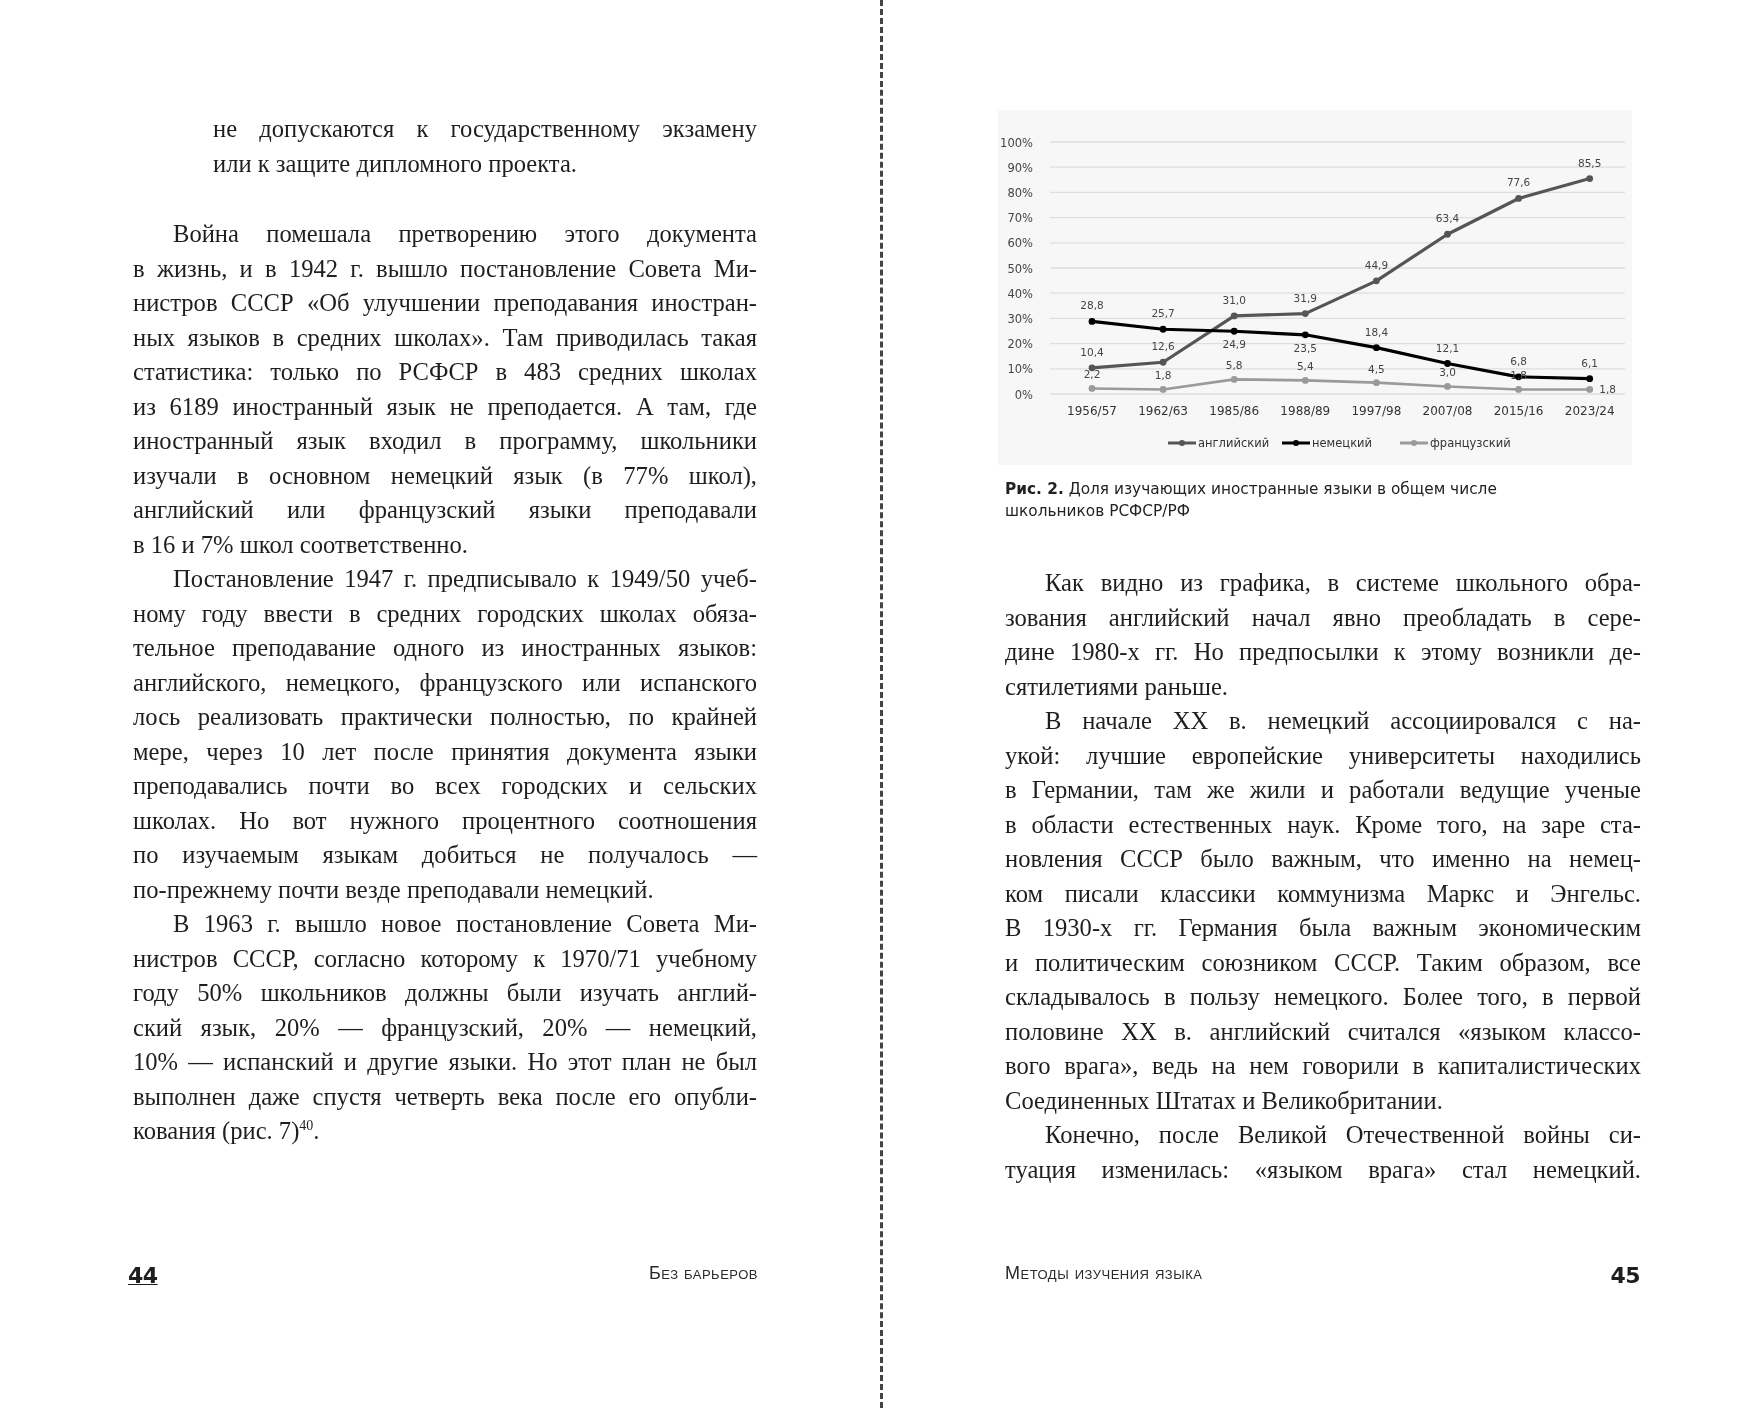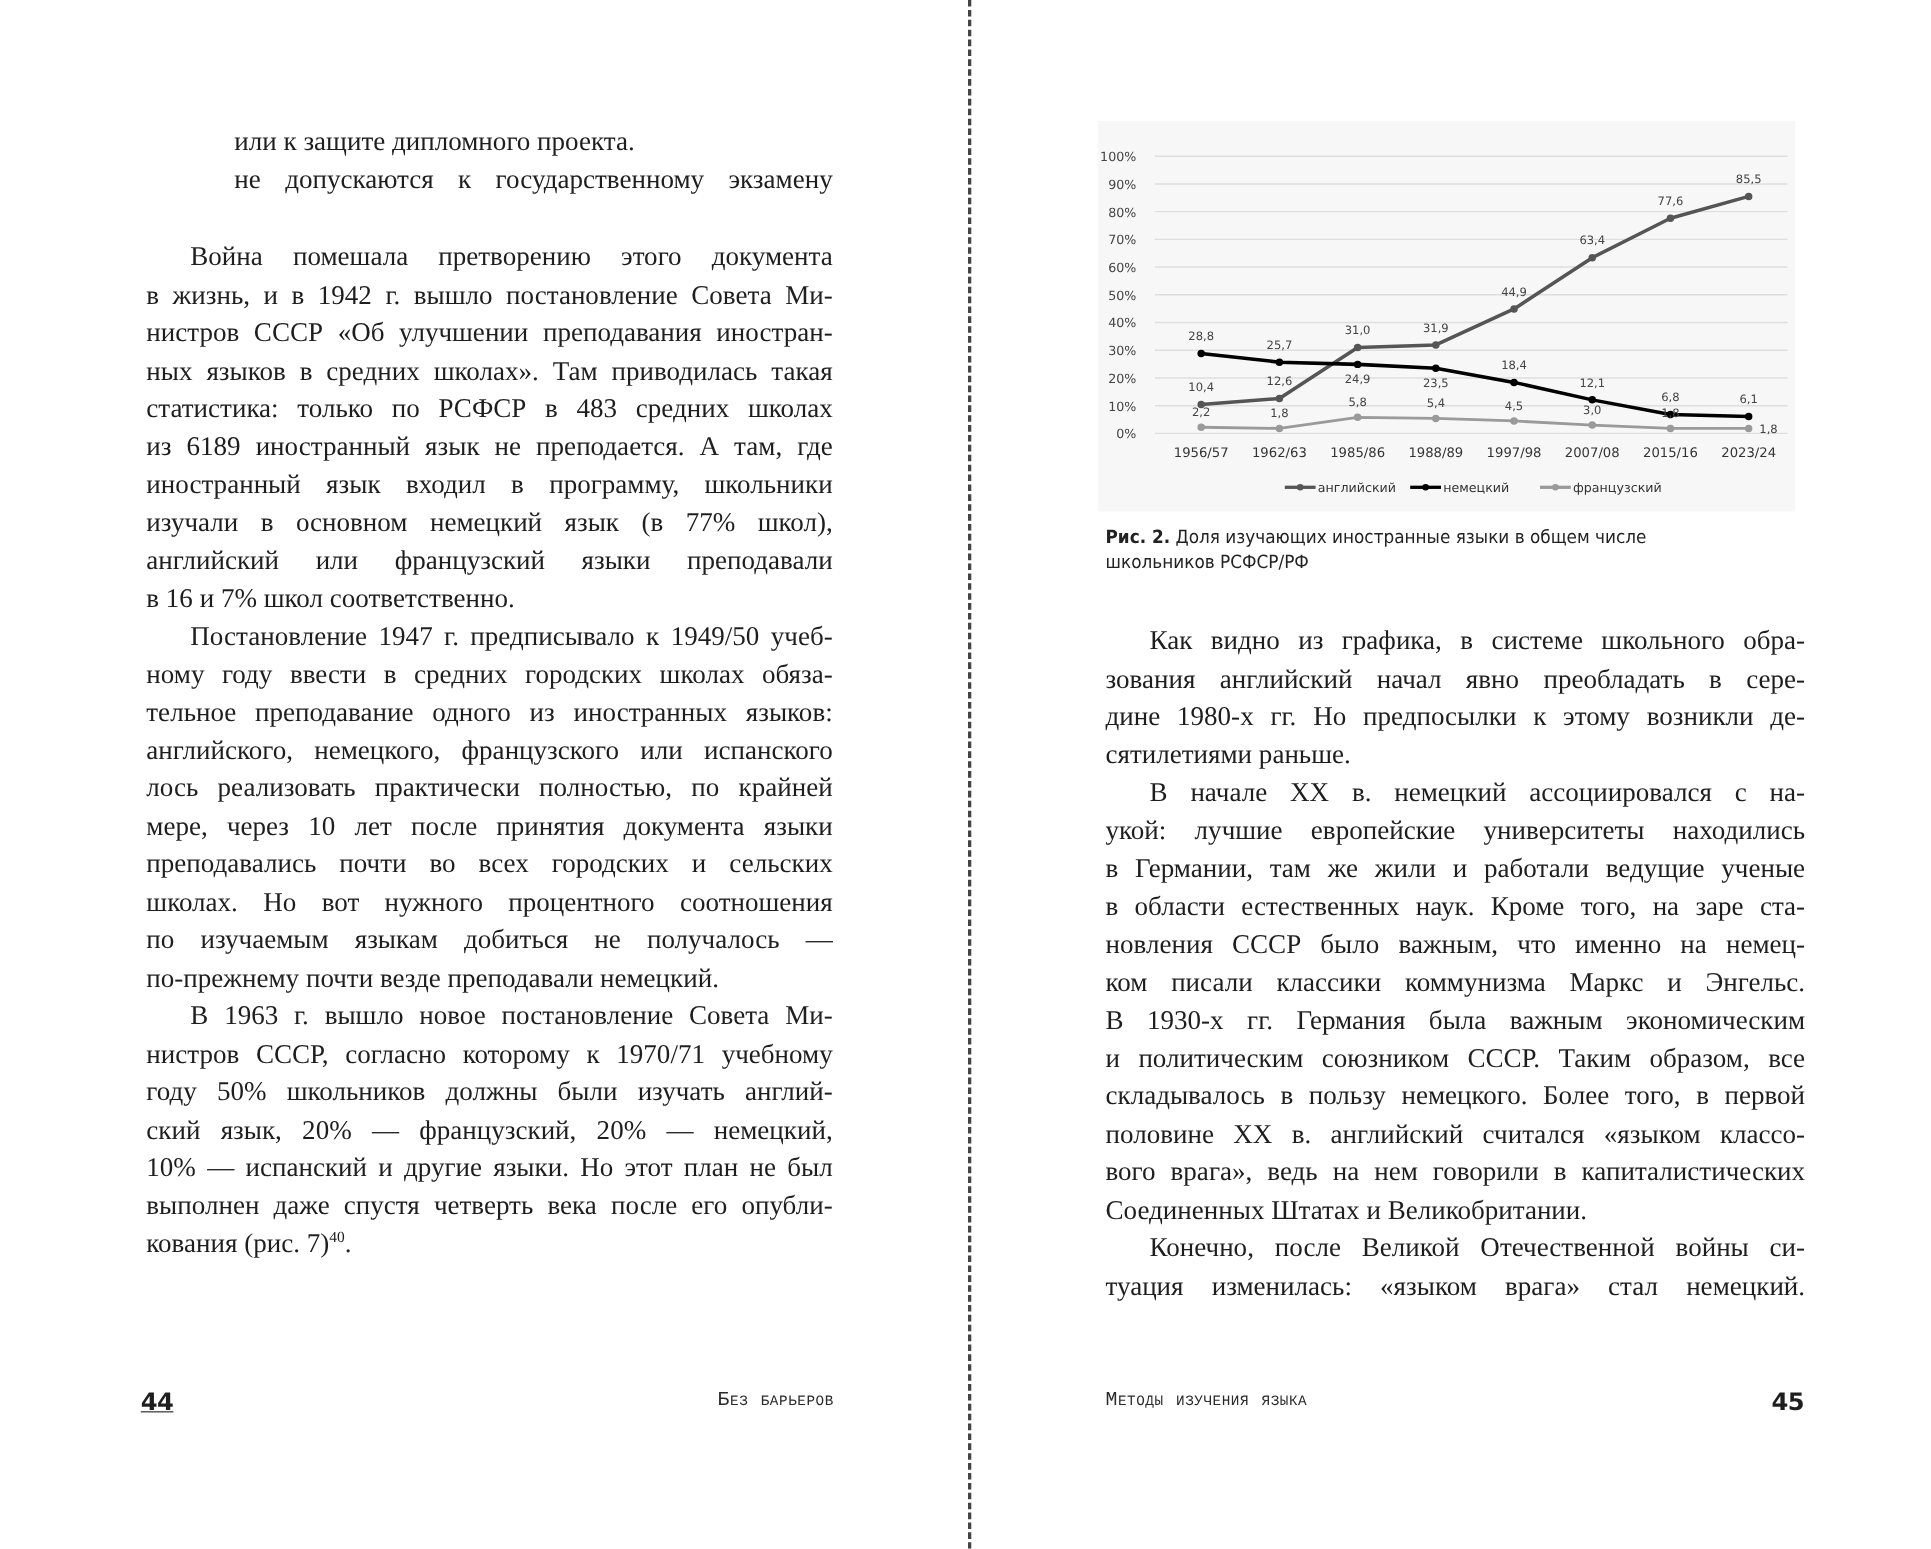--- a/index.html
+++ b/index.html
@@ -26,21 +26,21 @@
   .quote-block .line { padding-left: 80px; text-align-last: justify; }
   .quote-block .line.last { text-align-last: left; }
   .gap { height: 36px; }
   sup { font-size: 14px; line-height: 0; }
   .footer { position: absolute; top: 1263px; height: 30px; }
   .pagenum {
     font-family: "DejaVu Sans", "Liberation Sans", sans-serif; font-weight: bold;
     font-size: 22px; letter-spacing: -0.5px;
   }
   .running {
-    font-family: Liberation Mono, monospace; font-size: 18px;
+    font-family: Liberation Sans, sans-serif; font-size: 18px;
     font-variant: small-caps; letter-spacing: 0.5px; color: #2a2a2a; text-align: center;
   }
   .chart-wrap {
     position: absolute; left: 998px; top: 110px; width: 634px; height: 355px;
     background: #f7f7f7;
   }
   svg text { font-family: "DejaVu Sans", "Liberation Sans", sans-serif; }
   .caption {
     position: absolute; left: 1005px; top: 478px; width: 620px;
     font-family: "DejaVu Sans", "Liberation Sans", sans-serif;
@@ -51,22 +51,22 @@
 </style>
 </head>
 <body>
 
 <div class="page page-left"></div>
 <div class="page page-right"></div>
 <div class="divider"></div>
 
 <div class="col col-left">
   <div class="quote-block">
+    <div class="line">не допускаются к государственному экзамену</div>
     <div class="line last">или к защите дипломного проекта.</div>
-    <div class="line">не допускаются к государственному экзамену</div>
   </div>
   <div class="gap"></div>
   <div id="left-paragraphs">
       <div>
         <div class="line indent"><span>Война помешала претворению этого документа</span></div>
         <div class="line"><span>в жизнь, и в 1942 г. вышло постановление Совета Ми-</span></div>
         <div class="line"><span>нистров СССР «Об улучшении преподавания иностран-</span></div>
         <div class="line"><span>ных языков в средних школах». Там приводилась такая</span></div>
         <div class="line"><span>статистика: только по РСФСР в 483 средних школах</span></div>
         <div class="line"><span>из 6189 иностранный язык не преподается. А там, где</span></div>

